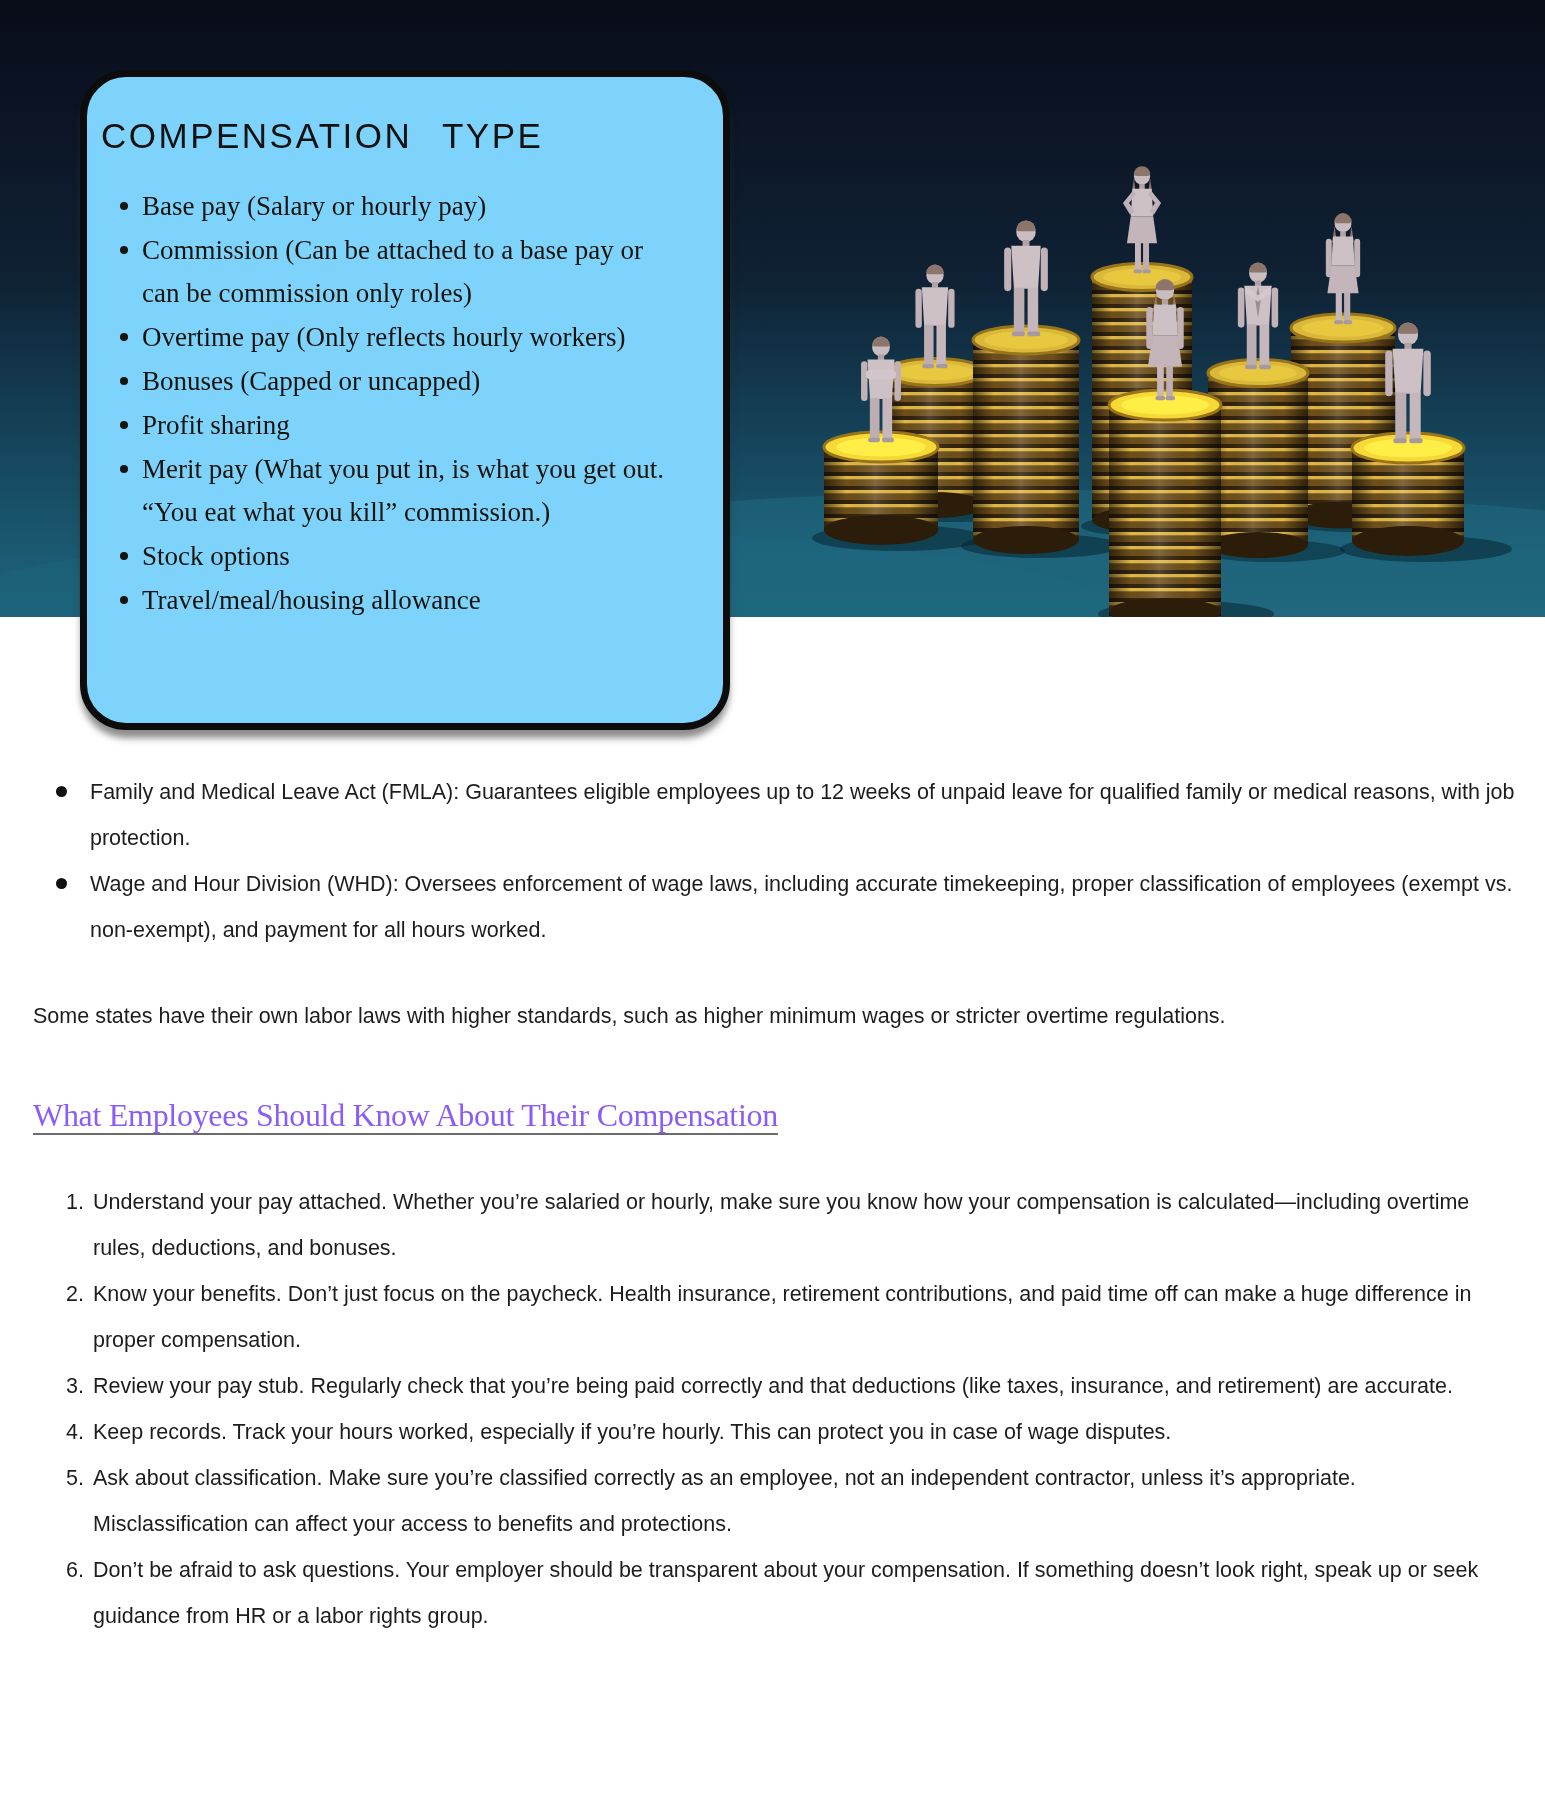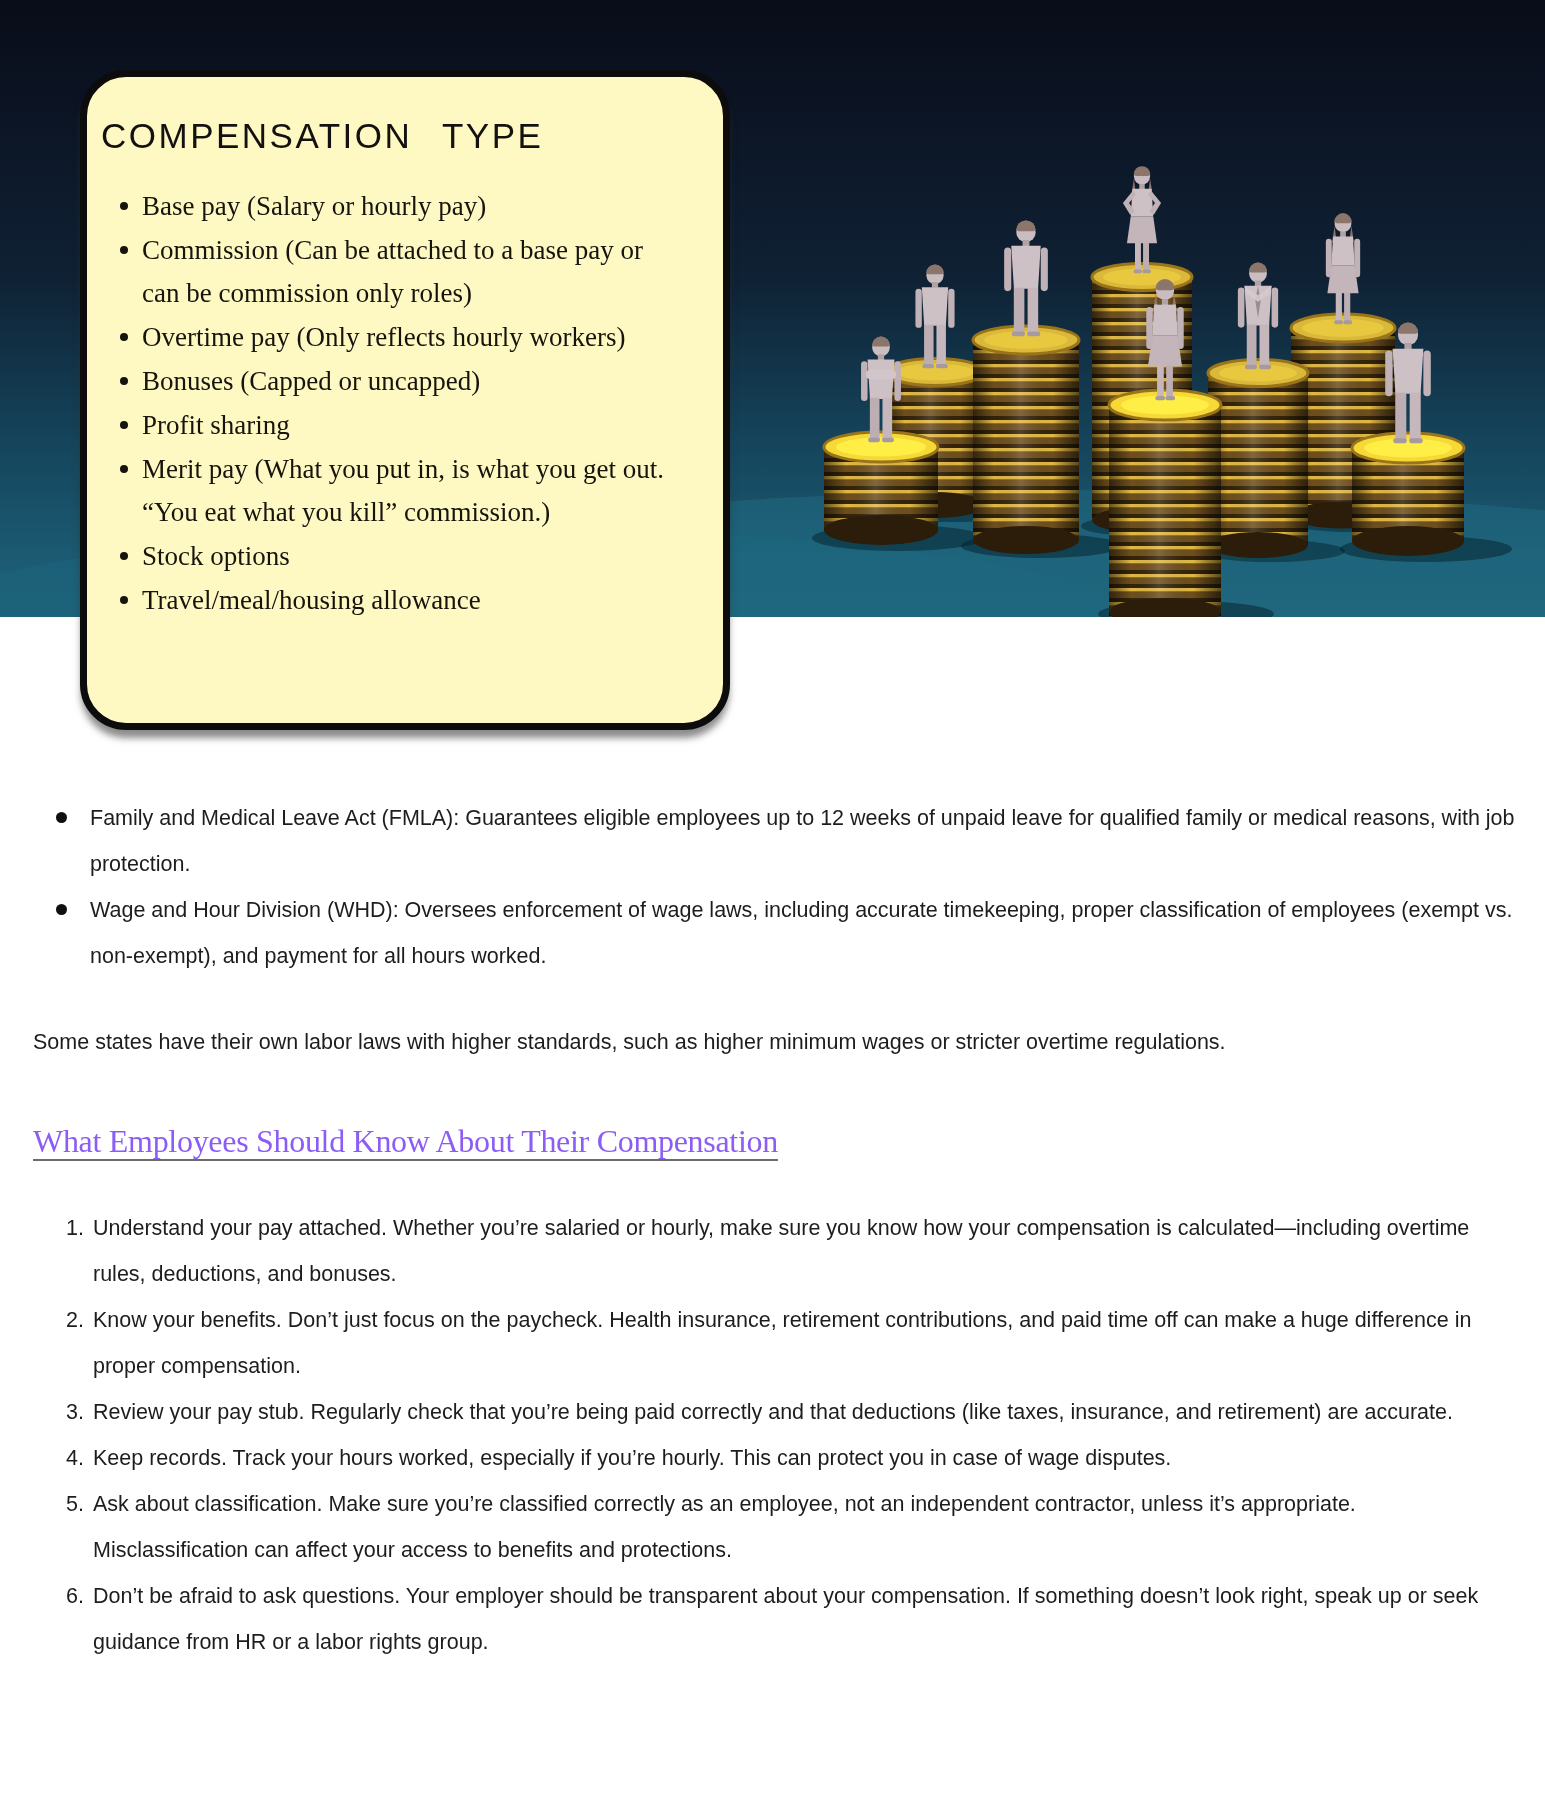--- a/index.html
+++ b/index.html
@@ -5,42 +5,42 @@
   html,body { margin:0; padding:0; background:#ffffff; }
   .page {
     position:relative; width:1545px; height:1798px; background:#ffffff;
     overflow:hidden; font-family:"Liberation Sans", sans-serif; color:#1d1d1d;
   }
   
   .hero { position:absolute; left:0; top:0; width:1545px; height:617px; }
   .hero svg { display:block; width:100%; height:100%; }
   .card {
     position:absolute; left:80px; top:70px; width:650px; height:660px;
-    box-sizing:border-box; background:#fef9c3; border:7px solid #0c0c0c;
+    box-sizing:border-box; background:#7dd3fc; border:7px solid #0c0c0c;
     border-radius:46px; padding:24px 24px 0 14px; z-index:2;
     box-shadow:0 9px 7px -1px rgba(45,45,45,0.55);
   }
   .card-title {
     margin:14px 0 0 0; font-family:"Liberation Sans", sans-serif;
     font-size:35px; font-weight:400; letter-spacing:2.5px; word-spacing:18px;
     color:#141210; line-height:42px;
   }
   .card-list {
     list-style:none; margin:28px 0 0 14px; padding:0;
     font-family:"Liberation Serif", serif; font-size:27px; line-height:43px;
     color:#17130d;
   }
   .card-list li { position:relative; padding:0 20px 1px 27px; }
   .card-list li::before {
     content:""; position:absolute; left:5px; top:17px;
     width:8px; height:8px; border-radius:50%; background:#17130d;
   }
   
   .content {
-    position:absolute; left:0; top:643px; width:1545px; box-sizing:border-box;
+    position:absolute; left:0; top:617px; width:1545px; box-sizing:border-box;
     padding:0 30px 0 33px; font-size:21.5px; line-height:46px; color:#1d1d1d;
   }
   .bullets { list-style:none; margin:152px 0 0 0; padding:0 0 0 23px; }
   .bullets li { position:relative; padding-left:34px; }
   .bullets li::before {
     content:""; position:absolute; left:0; top:17px;
     width:11px; height:11px; border-radius:50%; background:#101010;
   }
   .para { margin:40px 0 0 0; }
   .heading {

